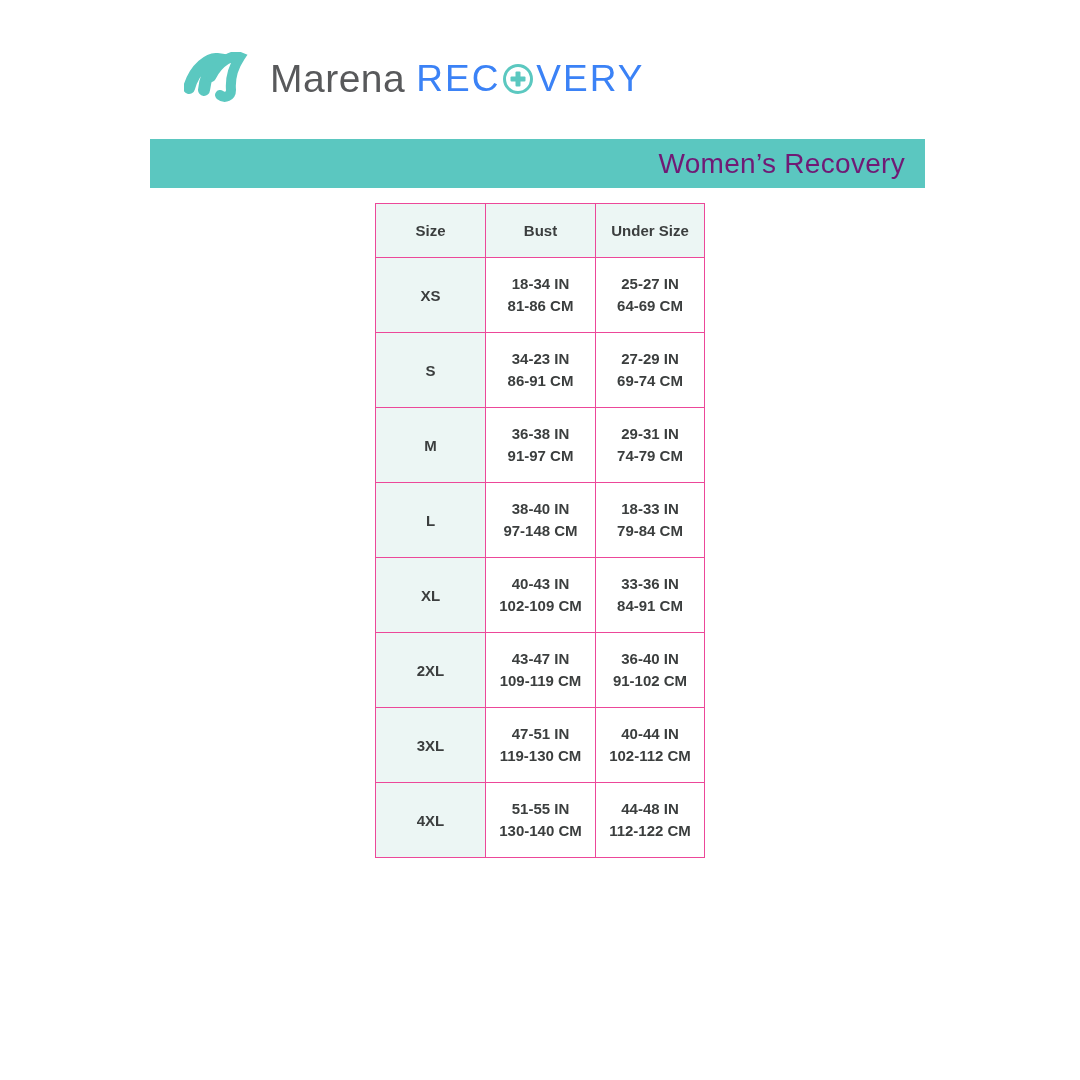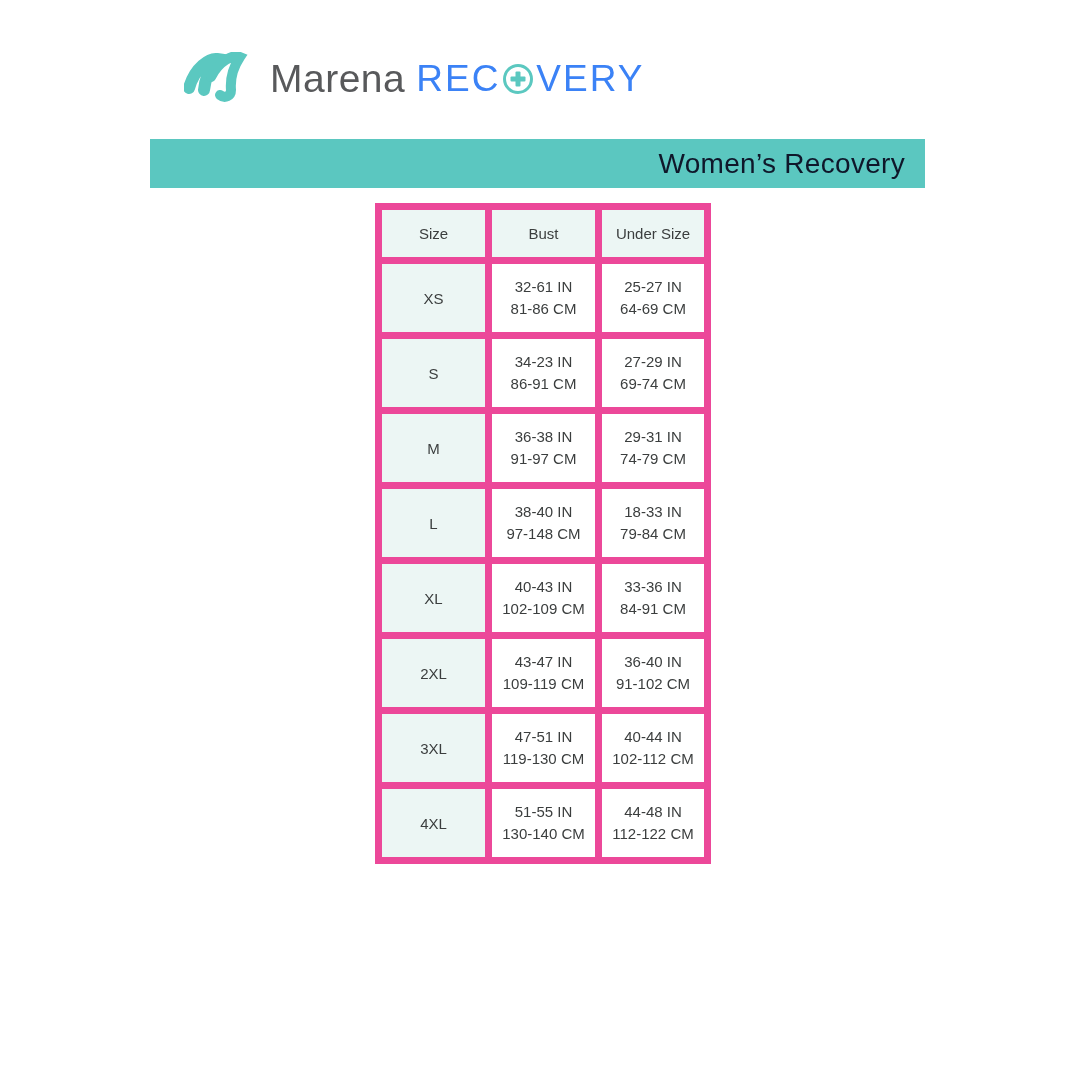--- a/index.html
+++ b/index.html
@@ -71,42 +71,42 @@
     top: 139px;
     width: 775px;
     height: 49px;
     background: #5bc7c0;
     display: flex;
     align-items: center;
     justify-content: flex-end;
     padding-right: 20px;
   }
   .banner-title {
-    color: #0f172a;
+    color: #701a75;
     font-size: 28px;
     letter-spacing: 0.3px;
   }
 
   
   .size-table {
     position: absolute;
     left: 375px;
     top: 203px;
     width: 329px;
     border-collapse: collapse;
     table-layout: fixed;
   }
   .size-table th,
   .size-table td {
-    border: 7px solid #ec4899;
+    border: 1px solid #ec4899;
     text-align: center;
     vertical-align: middle;
     font-size: 15px;
     color: #3b3e3e;
-    font-weight: 400;
+    font-weight: 700;
     padding: 0;
   }
   .size-table thead th {
     height: 54px;
     background: #ecf6f4;
   }
   .size-table tbody td { height: 75px; background: #ffffff; }
   .size-table tbody td.size-cell { background: #ecf6f4; }
   .range-line { line-height: 22px; }
 </style>
@@ -144,21 +144,21 @@
       <tr>
         <th>Size</th>
         <th>Bust</th>
         <th>Under Size</th>
       </tr>
     </thead>
     <tbody>
       <tr>
         <td class="size-cell">XS</td>
         <td>
-            <div class="range-line">32-61 IN</div>
+            <div class="range-line">18-34 IN</div>
             <div class="range-line">81-86 CM</div>
           </td>
         <td>
             <div class="range-line">25-27 IN</div>
             <div class="range-line">64-69 CM</div>
           </td>
       </tr>
       <tr>
         <td class="size-cell">S</td>
         <td>

